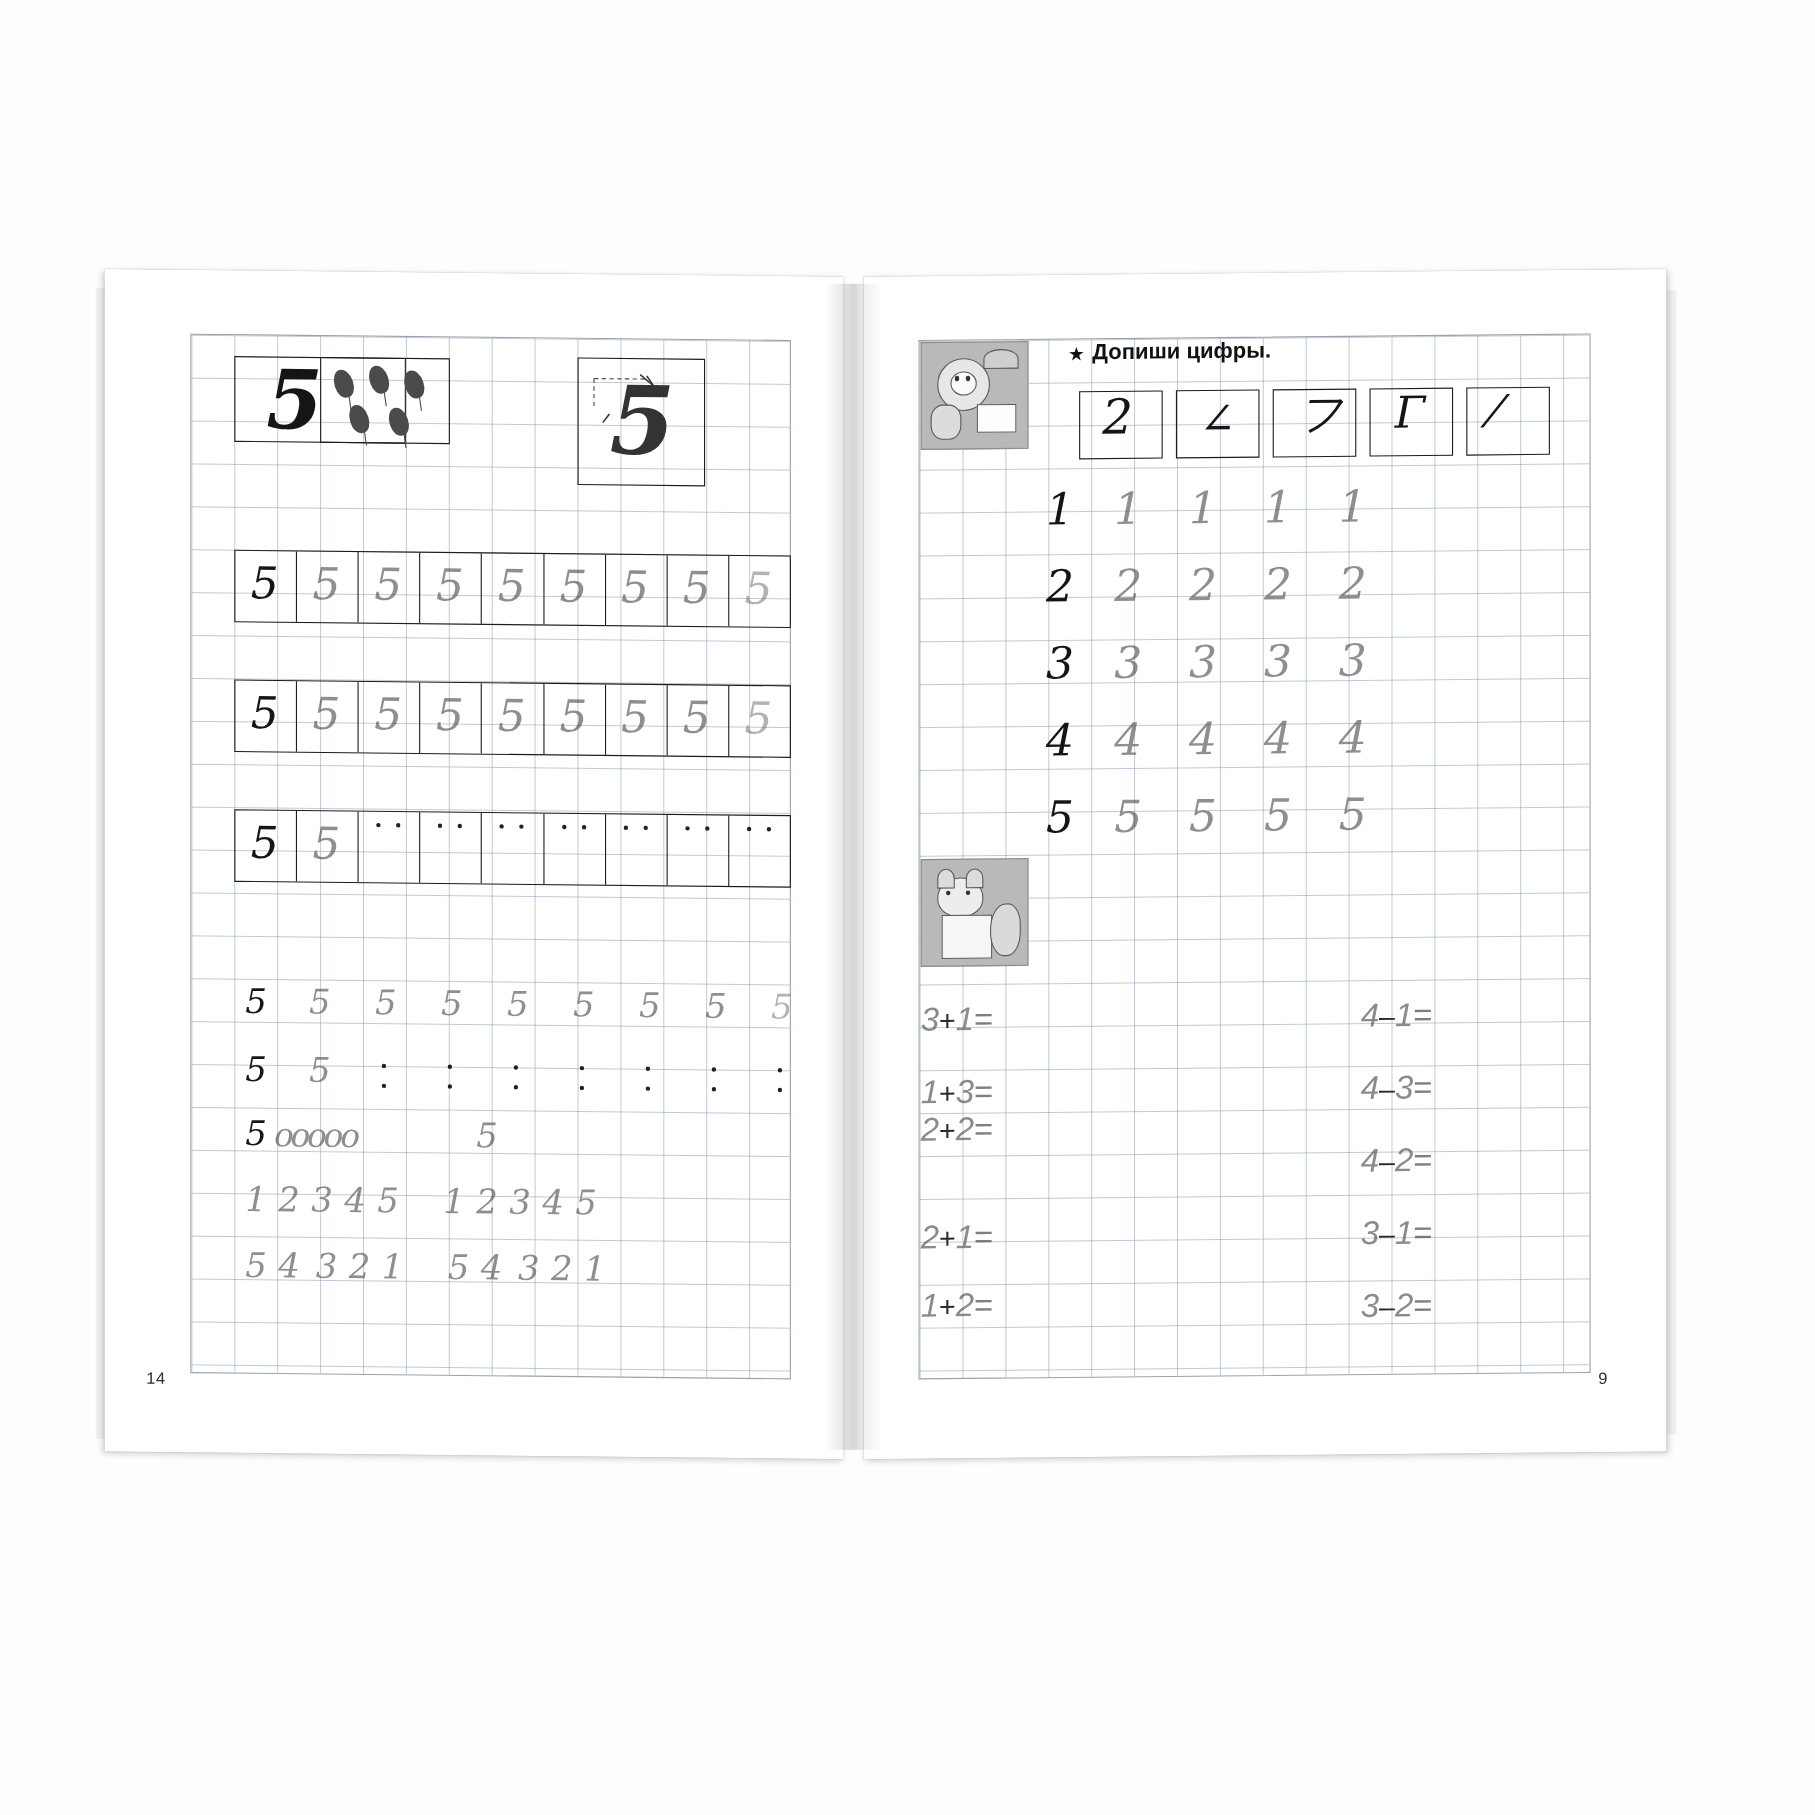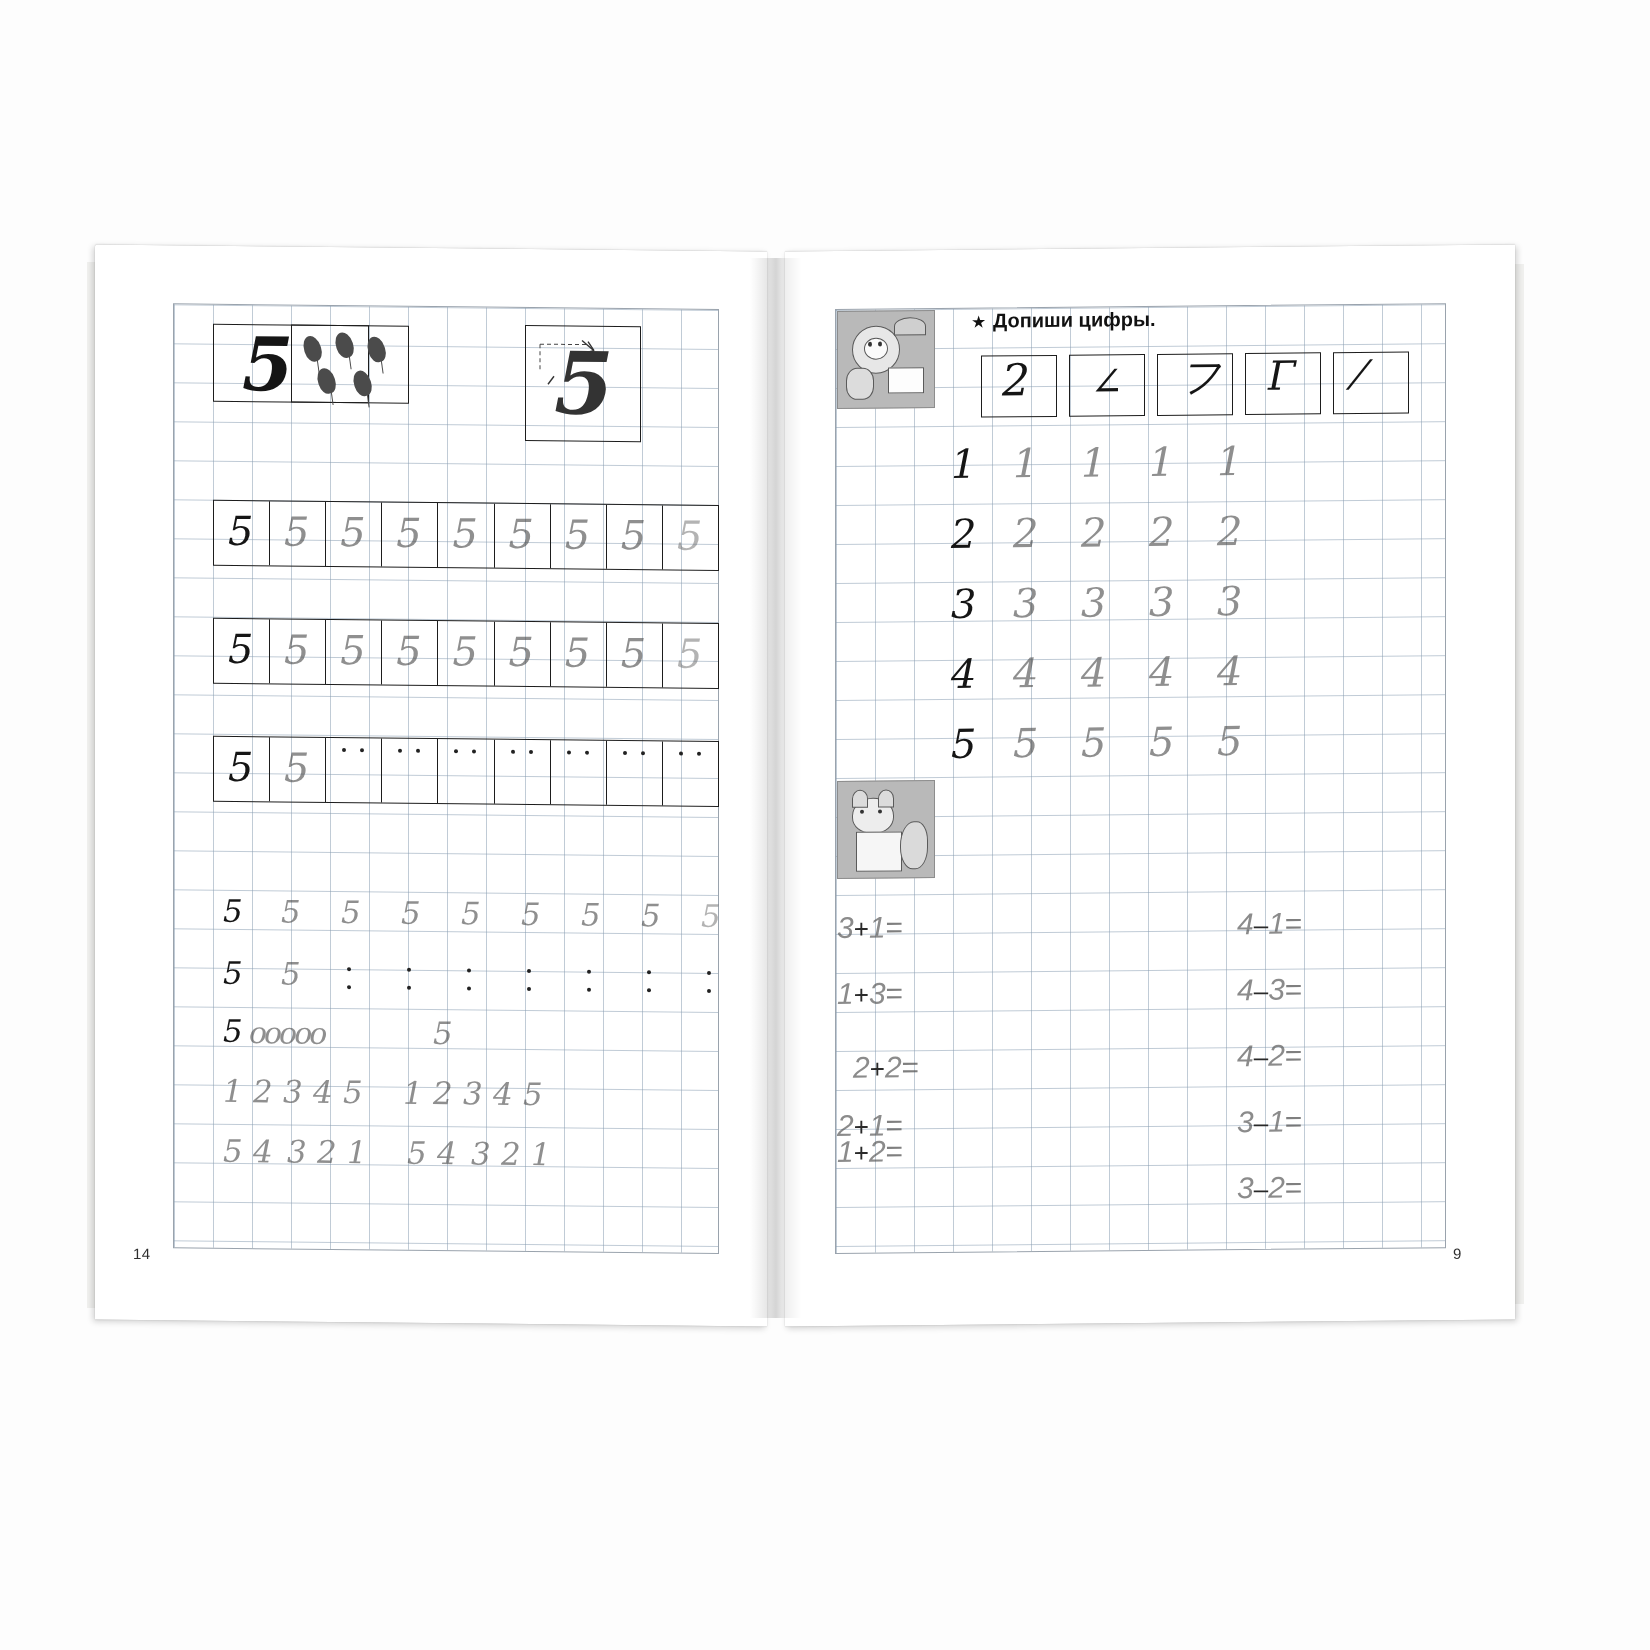--- a/index.html
+++ b/index.html
@@ -516,27 +516,27 @@
         <div class="body" style="left:62px; top:40px; width:26px; height:46px; border-radius:50% 40% 45% 45%; background:#dadada;"></div>
       </div>
 
       <div>
         <div class="eq" style="left:52px; top:660px;">
           <span class="d">3</span><span class="op">+</span><span class="d">1</span><span class="eqs">=</span>
         </div>
         <div class="eq" style="left:52px; top:726px;">
           <span class="d">1</span><span class="op">+</span><span class="d">3</span><span class="eqs">=</span>
         </div>
-        <div class="eq" style="left:52px; top:800px;margin-left:16px;">
+        <div class="eq" style="left:52px; top:760px;">
           <span class="d">2</span><span class="op">+</span><span class="d">2</span><span class="eqs">=</span>
         </div>
         <div class="eq" style="left:52px; top:858px;">
           <span class="d">2</span><span class="op">+</span><span class="d">1</span><span class="eqs">=</span>
         </div>
-        <div class="eq" style="left:52px; top:884px;">
+        <div class="eq" style="left:52px; top:920px;">
           <span class="d">1</span><span class="op">+</span><span class="d">2</span><span class="eqs">=</span>
         </div>
       </div>
 
       <div>
         <div class="eq" style="left:452px; top:660px;">
           <span class="d">4</span><span class="op">–</span><span class="d">1</span><span class="eqs">=</span>
         </div>
         <div class="eq" style="left:452px; top:726px;">
           <span class="d">4</span><span class="op">–</span><span class="d">3</span><span class="eqs">=</span>

